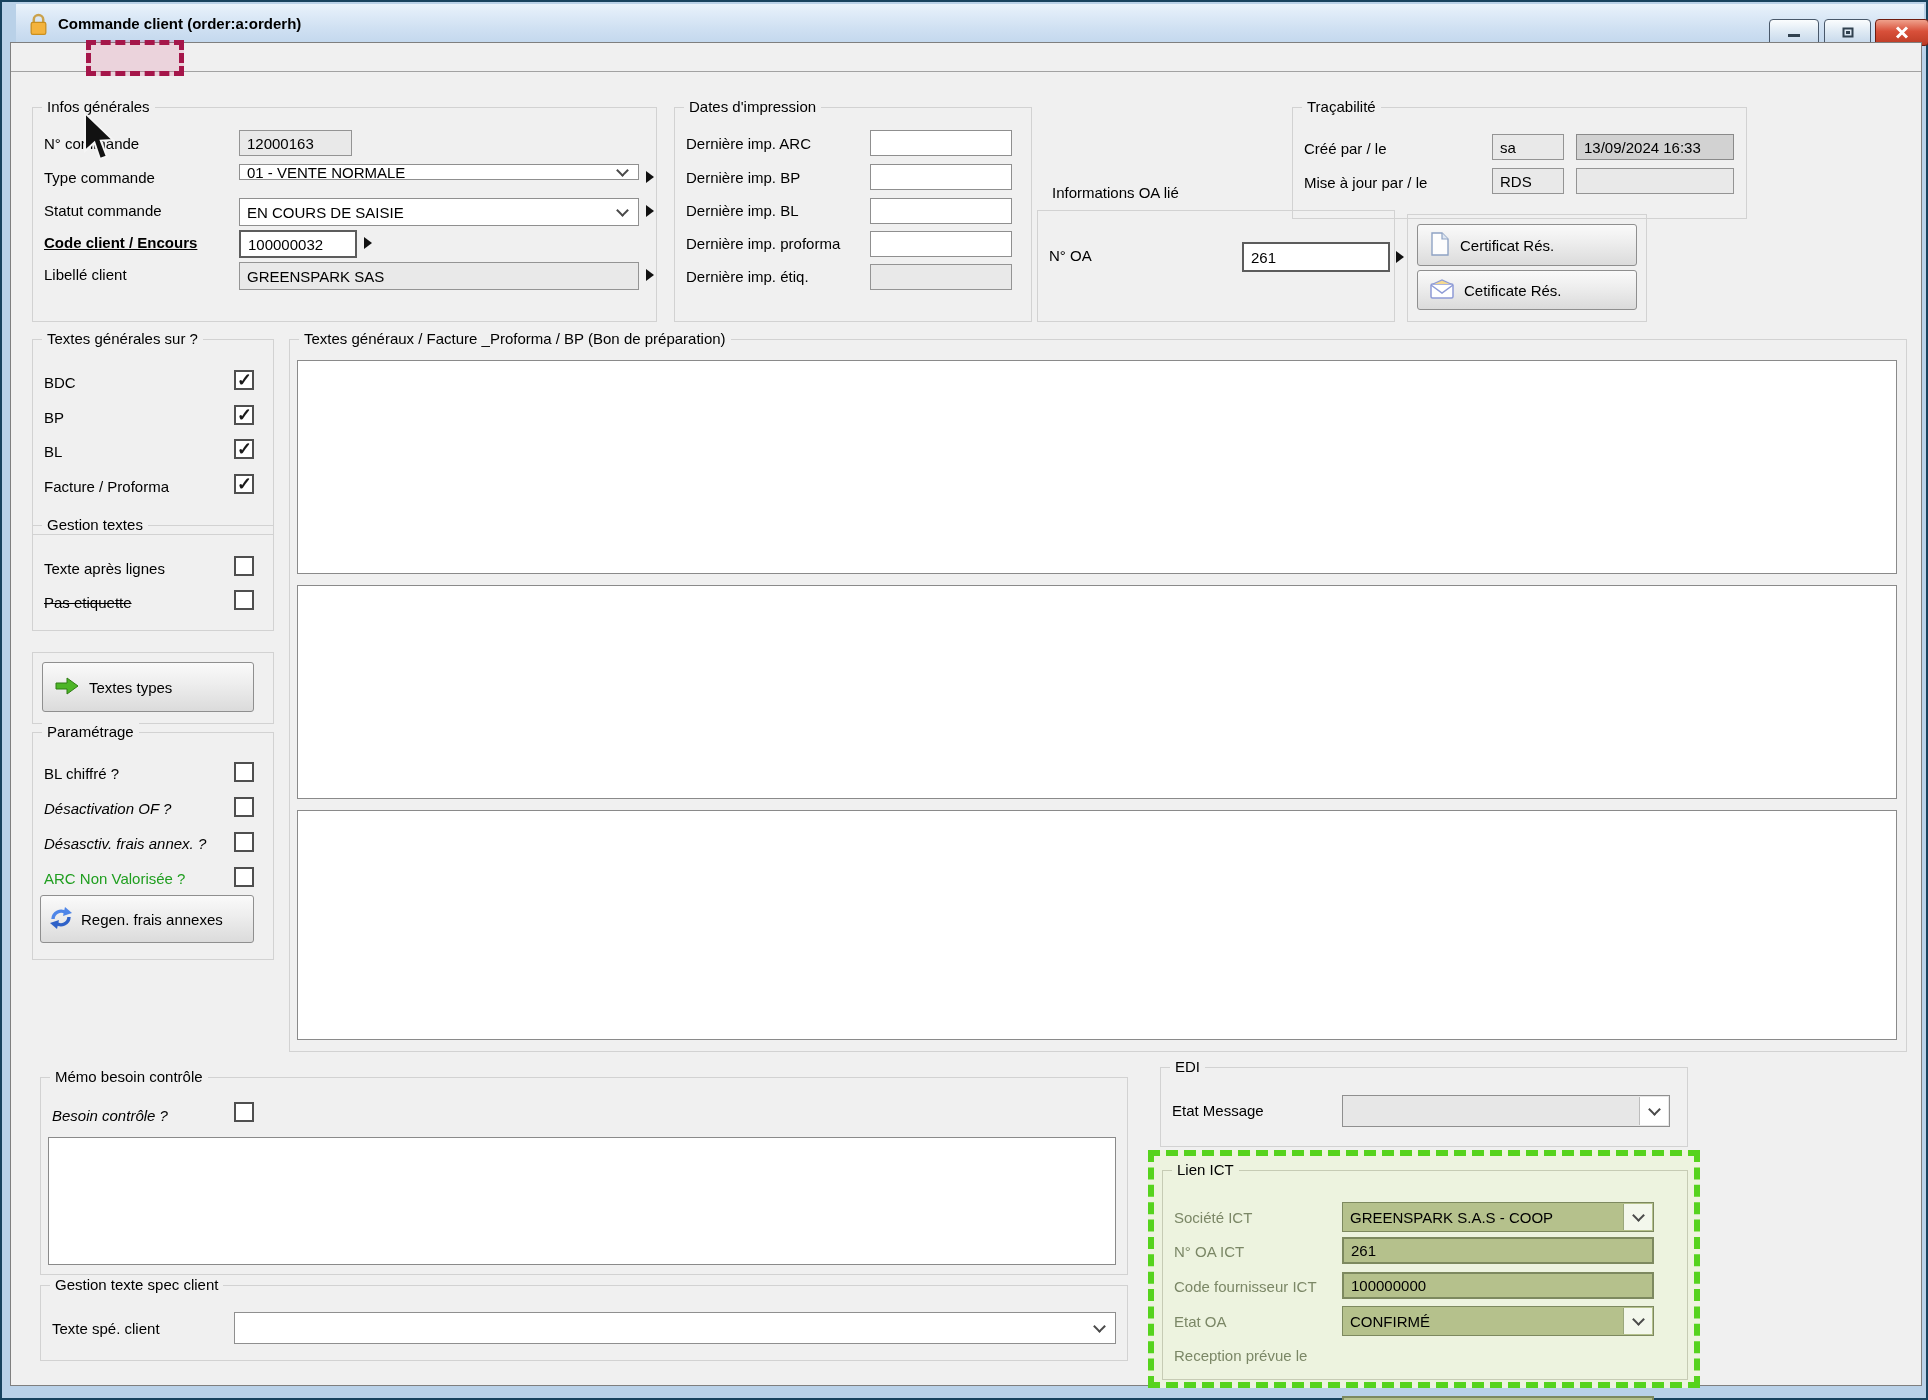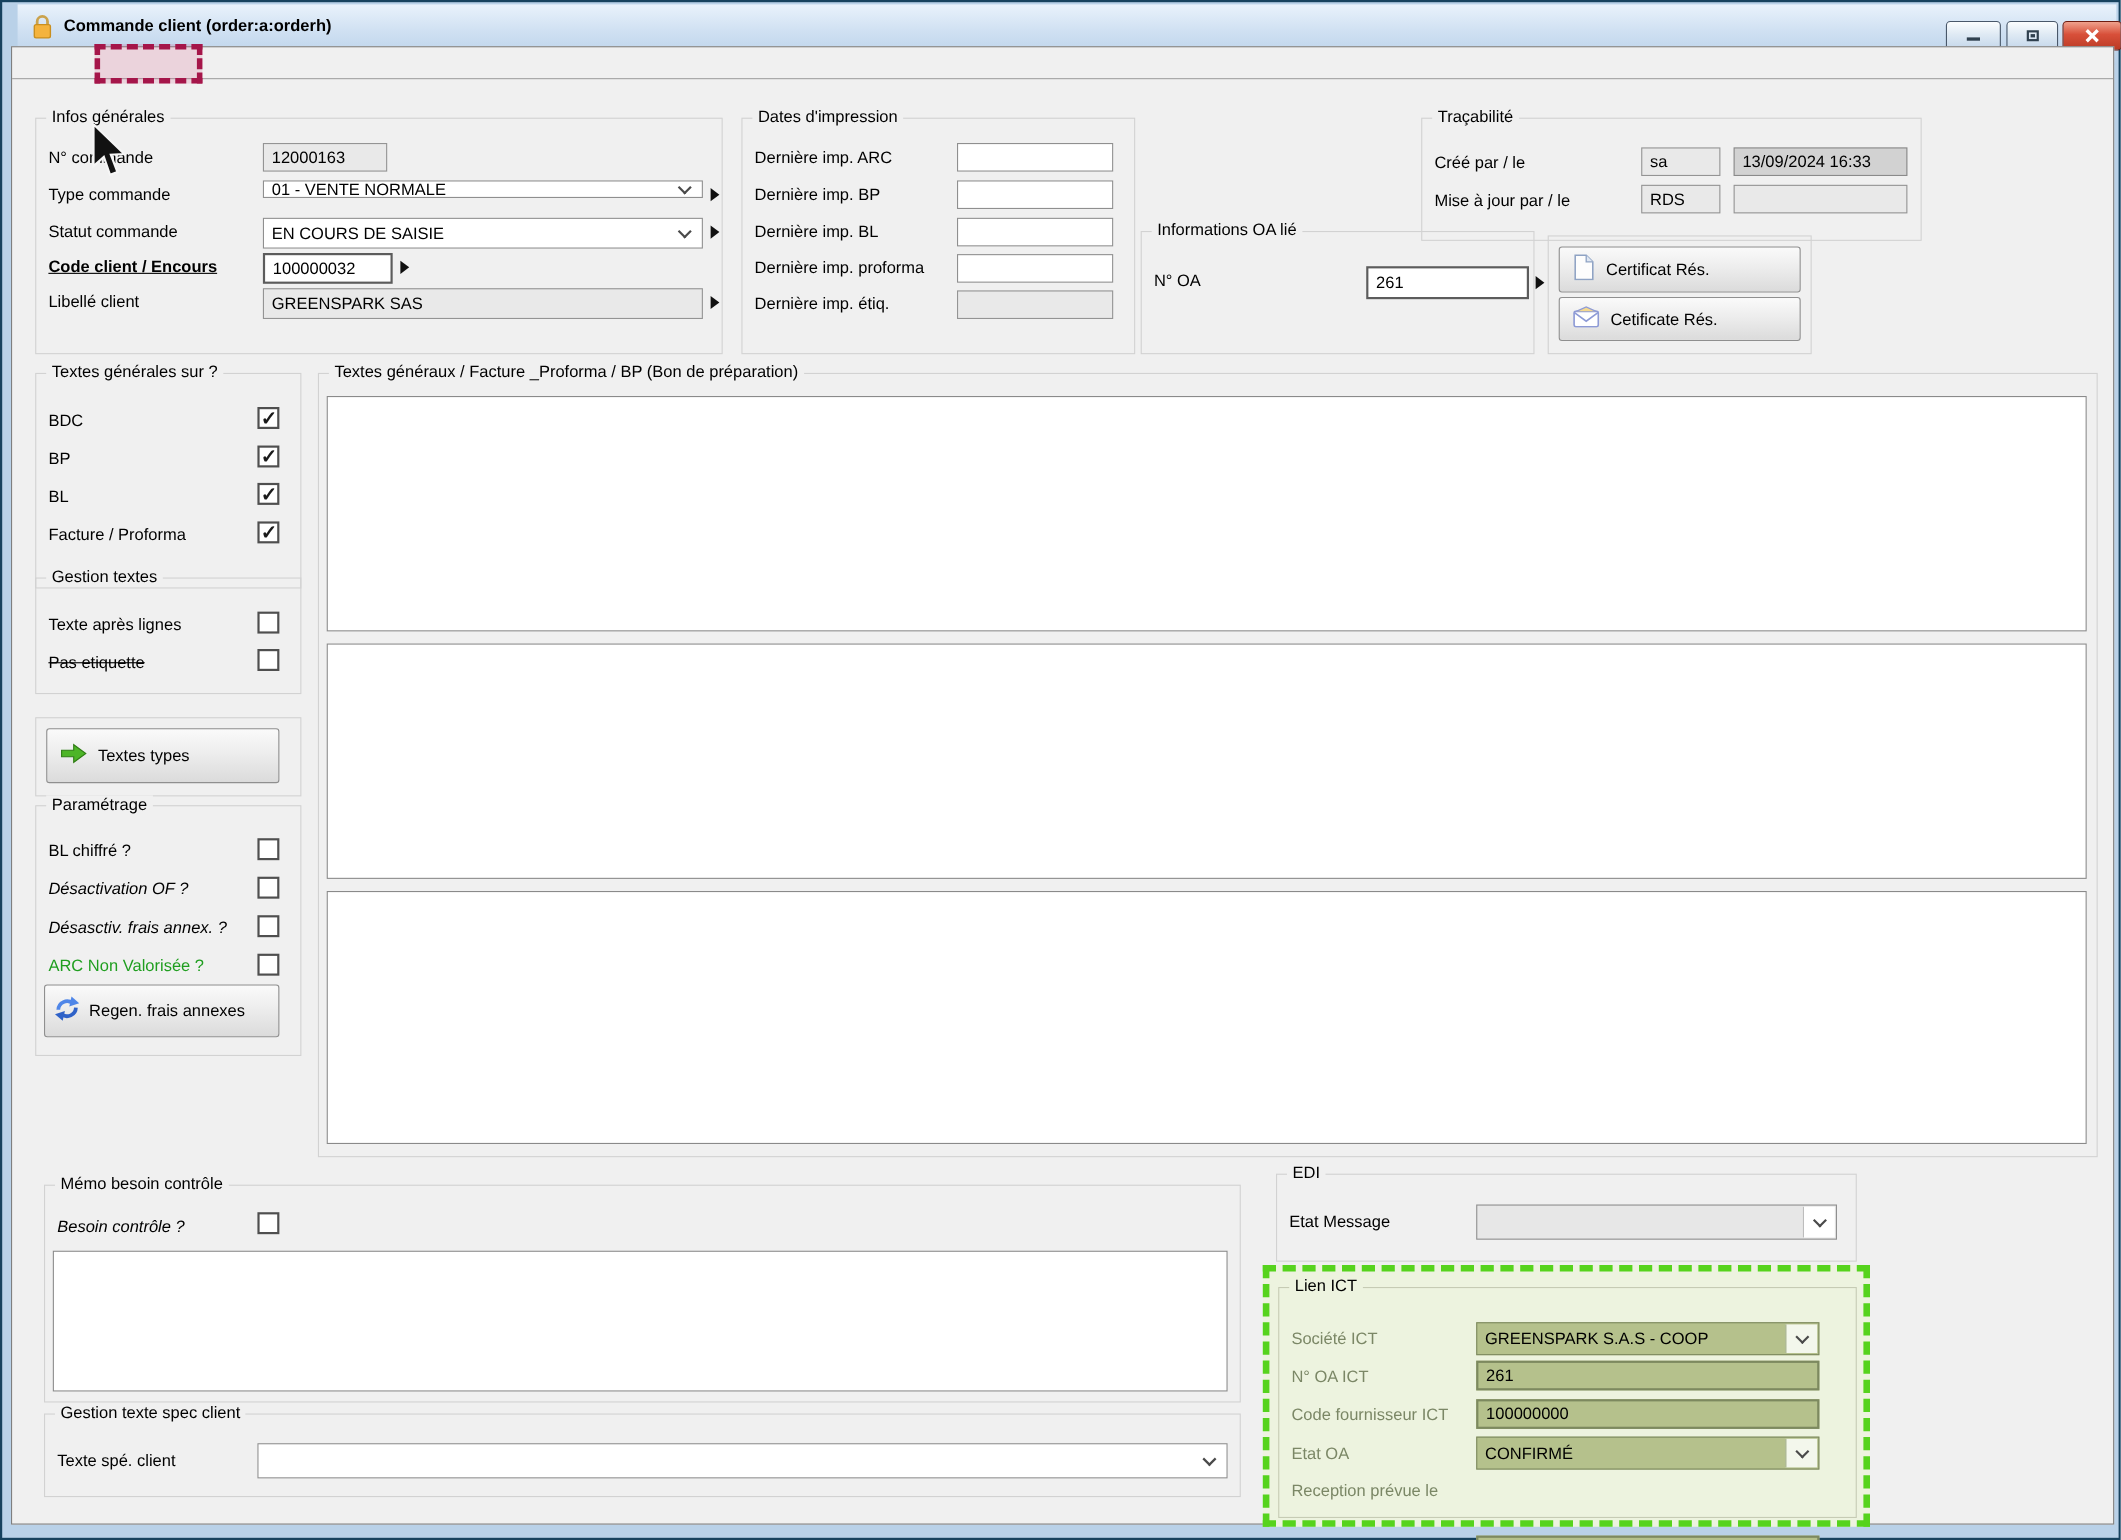--- a/index.html
+++ b/index.html
@@ -137,21 +137,21 @@
   <div class="g" style="left:1290px;top:105px;width:455px;height:112px;"></div>
   <span class="gtitle" style="left:1300px;top:96px;">Traçabilité</span>
   <span class="lbl" style="left:1302px;top:138px;">Créé par / le</span>
   <div class="field ro" style="left:1490px;top:132px;width:72px;height:26px;">sa</div>
   <div class="field ro2" style="left:1574px;top:132px;width:158px;height:26px;">13/09/2024 16:33</div>
   <span class="lbl" style="left:1302px;top:172px;">Mise à jour par / le</span>
   <div class="field ro" style="left:1490px;top:166px;width:72px;height:26px;">RDS</div>
   <div class="field ro" style="left:1574px;top:166px;width:158px;height:26px;"></div>
 
   <div class="g" style="left:1035px;top:208px;width:358px;height:112px;"></div>
-  <span class="gtitle" style="left:1045px;top:199px;">Informations OA lié</span>
+  <span class="gtitle" style="left:1045px;top:182px;">Informations OA lié</span>
   <span class="lbl" style="left:1047px;top:245px;">N° OA</span>
   <div class="field hard" style="left:1240px;top:240px;width:148px;height:30px;">261</div>
   <span class="tri" style="left:1394px;top:249px;"></span>
 
   <div class="g" style="left:1405px;top:212px;width:240px;height:108px;"></div>
   <div class="wbtn" style="left:1415px;top:222px;width:220px;height:42px;">
     <span><svg width="20" height="24" viewBox="0 0 20 24">
           <path d="M2 1 h10 l6 6 v16 h-16 z" fill="#fdfdfd" stroke="#8fa3c4" stroke-width="1.4"></path>
           <path d="M12 1 v6 h6" fill="#dfe7f2" stroke="#8fa3c4" stroke-width="1.2"></path>
         </svg></span>

